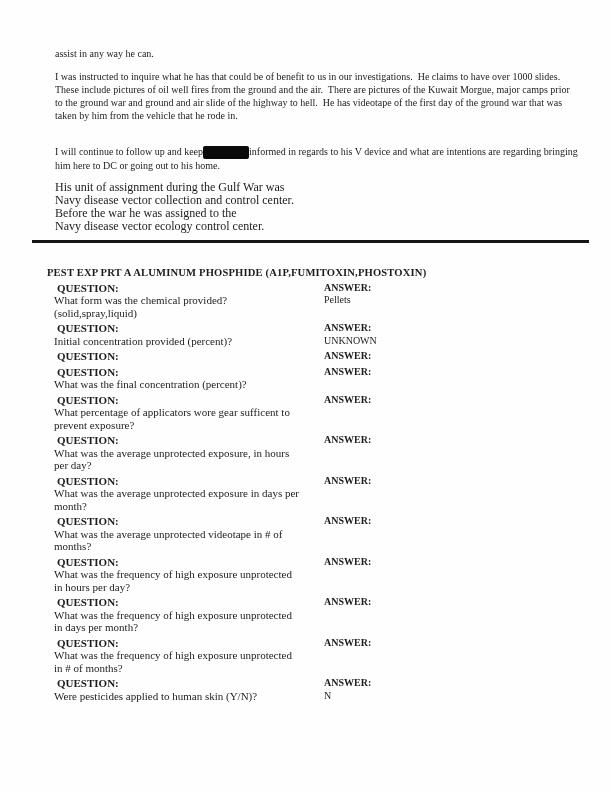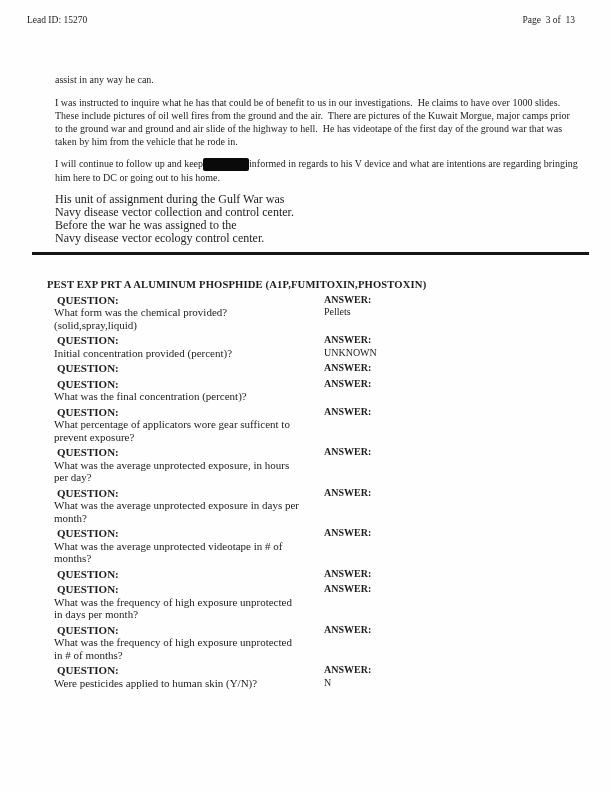--- a/index.html
+++ b/index.html
@@ -19,21 +19,21 @@
   }
   .page-num { white-space: pre; }
   .para {
     white-space: pre-wrap;
     font-size: 10px; line-height: 13px;
     margin: 0 0 0 55px;
     width: 524px;
   }
   .para-assist { margin-top: 47px; }
   .para-instructed { margin-top: 10px; }
-  .para-followup { margin-top: 9px; }
+  .para-followup { margin-top: 23px; }
   .unit-lines { margin: 9px 0 0 55px; font-size: 12px; line-height: 13px; }
   .redaction {
     display: inline-block;
     width: 46px; height: 13px;
     background: #0a0a0a;
     border-radius: 2px;
     vertical-align: -3.5px;
   }
   .divider {
     height: 3px; width: 557px;
@@ -58,24 +58,20 @@
     font-size: 10px; line-height: 12.5px; margin-left: 24px;
   }
   .lbl { font-weight: 700; }
   .lbl-indent { padding-left: 3px; display: inline-block; }
 </style>
 </head>
 <body>
 
 <div class="page">
 
-  <div class="page-header">
-    <span>Lead ID: 15270</span>
-    <span class="page-num">Page  3 of  13</span>
-  </div>
 
   <p class="para para-assist">assist in any way he can.</p>
 
   <p class="para para-instructed">I was instructed to inquire what he has that could be of benefit to us in our investigations.  He claims to have over 1000 slides.  These include pictures of oil well fires from the ground and the air.  There are pictures of the Kuwait Morgue, major camps prior to the ground war and ground and air slide of the highway to hell.  He has videotape of the first day of the ground war that was taken by him from the vehicle that he rode in.</p>
 
   <p class="para para-followup"><span>I will continue to follow up and keep</span><span class="redaction"></span><span>informed in regards to his V device and what are intentions are regarding bringing him here to DC or going out to his home.</span></p>
 
   <div class="unit-lines">
       <div>His unit of assignment during the Gulf War was</div>
       <div>Navy disease vector collection and control center.</div>
@@ -170,20 +166,24 @@
       <div class="q-cell q-text">What was the average unprotected videotape in # of months?</div>
       <div class="a-cell a-text"></div>
     </div>
   </div>
 
   <div class="qa-pair">
     <div class="qa-row">
       <div class="q-cell"><span class="lbl lbl-indent q-lbl">QUESTION:</span></div>
       <div class="a-cell"><span class="lbl a-lbl">ANSWER:</span></div>
     </div>
+    <div class="qa-row">
+      <div class="q-cell q-text">What was the frequency of high exposure unprotected in hours per day?</div>
+      <div class="a-cell a-text"></div>
+    </div>
   </div>
 
   <div class="qa-pair">
     <div class="qa-row">
       <div class="q-cell"><span class="lbl lbl-indent q-lbl">QUESTION:</span></div>
       <div class="a-cell"><span class="lbl a-lbl">ANSWER:</span></div>
     </div>
     <div class="qa-row">
       <div class="q-cell q-text">What was the frequency of high exposure unprotected in days per month?</div>
       <div class="a-cell a-text"></div>

